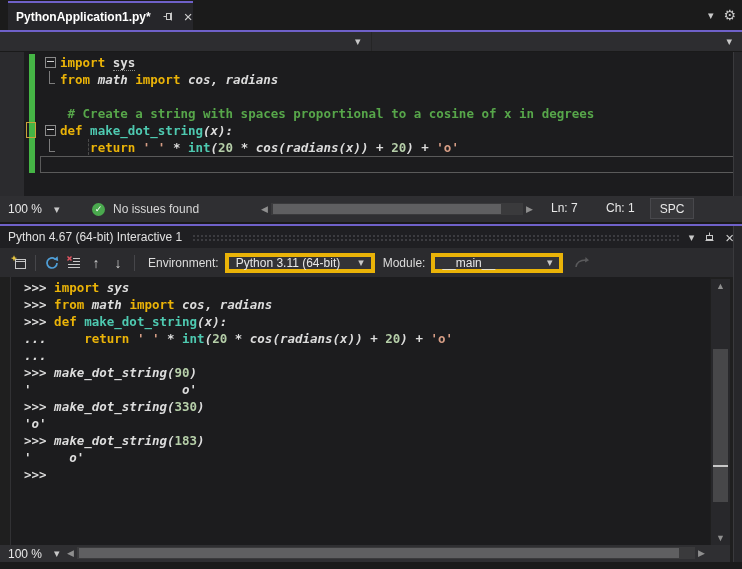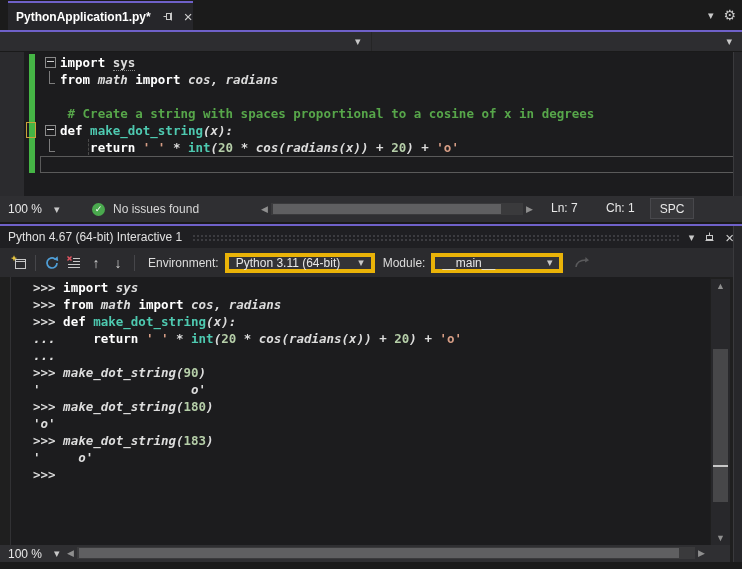--- a/index.html
+++ b/index.html
@@ -35,21 +35,21 @@
   .elines{position:absolute;left:40px;top:2px;width:694px;}
   .editor-rail{position:absolute;left:733px;top:0;width:9px;height:144px;background:#27272a;border-left:1px solid #3a3a3d;box-sizing:border-box;}
 
   .cl{display:flex;height:17px;line-height:17px;}
   .cl.current{border:1px solid #5a5a5a;box-sizing:border-box;}
   .fold{width:20px;flex:none;position:relative;}
   .fm{position:absolute;left:5px;top:3px;width:9px;height:9px;border:1px solid #8a8a8a;background:#1c1c1e;}
   .fm::after{content:"";position:absolute;left:1px;right:1px;top:3px;height:1px;background:#cfcfcf;}
   .fl{position:absolute;left:9px;top:0;width:5px;height:12px;border-left:1px solid #7c7c7c;border-bottom:1px solid #7c7c7c;}
   .codetxt{white-space:pre;font-family:"DejaVu Sans Mono",monospace;font-weight:600;font-size:12.5px;}
-  .tk-k{color:#ffffff;} .tk-t{color:#4ec9b0;} .tk-s{color:#d69d85;} .tk-n{color:#b5cea8;}
+  .tk-k{color:#eab308;} .tk-t{color:#4ec9b0;} .tk-s{color:#d69d85;} .tk-n{color:#b5cea8;}
   .tk-c{color:#57a64a;} .tk-p{color:#dcdcdc;font-style:italic;}
   .tk-u{color:#dcdcdc;border-bottom:1px dotted #8a8a8a;}
 
   
   .estatus{position:absolute;left:0;top:196px;width:742px;height:26px;background:#2f2f32;}
   .zoombox{position:absolute;left:8px;top:4px;height:18px;display:flex;align-items:center;gap:12px;color:#e8e8e8;}
   .checkmsg{position:absolute;left:92px;top:4px;height:18px;display:flex;align-items:center;gap:8px;}
   .checkicon{width:13px;height:13px;border-radius:50%;background:#4aa94e;color:#fff;font-size:9px;
              display:flex;align-items:center;justify-content:center;}
   .hscroll{position:absolute;top:7px;height:12px;display:flex;align-items:center;}
@@ -73,21 +73,21 @@
   .tbtn{display:flex;align-items:center;justify-content:center;width:22px;height:22px;}
   .tsep{width:1px;height:16px;background:#46464a;margin:0 5px;}
   .arrowtxt{color:#d0d0d0;font-size:14px;}
   .tlabel{margin:0 6px 0 8px;white-space:nowrap;color:#dcdcdc;}
   .ddl{height:20px;background:#333337;border:4px solid #eab308;box-sizing:border-box;display:flex;align-items:center;
        padding:0 7px;color:#e8e8e8;}
   .ddl .chev{margin-left:auto;padding-left:10px;}
   .ddl-env{width:150px;} .ddl-mod{width:132px;}
   .tbtn-disabled{margin-left:8px;}
 
-  .console{position:absolute;left:10px;top:277px;width:700px;height:268px;background:#1c1c1e;border-left:1px solid #313134;box-sizing:border-box;padding:2px 0 0 22px;overflow:hidden;}
+  .console{position:absolute;left:10px;top:277px;width:700px;height:268px;background:#1c1c1e;border-left:1px solid #313134;box-sizing:border-box;padding:2px 0 0 13px;overflow:hidden;}
   .console .cl{height:17px;}
 
   .vscroll{position:absolute;left:711px;top:279px;width:19px;height:266px;background:#28282b;}
   .vs-arrow{position:absolute;left:0;width:19px;text-align:center;color:#8f8f8f;font-size:9px;line-height:14px;}
   .vs-thumb{position:absolute;left:2px;width:15px;background:#474749;}
   .vs-marker{position:absolute;left:2px;width:15px;height:2px;background:#c8c8c8;}
   .console-rail{position:absolute;left:733px;top:226px;width:9px;height:336px;background:#27272a;border-left:1px solid #3a3a3d;box-sizing:border-box;}
 
   .pbottom{position:absolute;left:0;top:545px;width:730px;height:17px;background:#2f2f32;}
   .pbottom .zoombox{top:0;height:17px;}
@@ -285,21 +285,21 @@
       <div class="cl">
         <span class="codetxt"><span class="tk-p">...</span></span>
       </div>
       <div class="cl">
         <span class="codetxt"><span class="tk-p">&gt;&gt;&gt; make_dot_string(</span><span class="tk-n">90</span><span class="tk-p">)</span></span>
       </div>
       <div class="cl">
         <span class="codetxt"><span class="tk-p">'                    o'</span></span>
       </div>
       <div class="cl">
-        <span class="codetxt"><span class="tk-p">&gt;&gt;&gt; make_dot_string(</span><span class="tk-n">180</span><span class="tk-p">)</span></span>
+        <span class="codetxt"><span class="tk-p">&gt;&gt;&gt; make_dot_string(</span><span class="tk-n">330</span><span class="tk-p">)</span></span>
       </div>
       <div class="cl">
         <span class="codetxt"><span class="tk-p">'o'</span></span>
       </div>
       <div class="cl">
         <span class="codetxt"><span class="tk-p">&gt;&gt;&gt; make_dot_string(</span><span class="tk-n">183</span><span class="tk-p">)</span></span>
       </div>
       <div class="cl">
         <span class="codetxt"><span class="tk-p">'     o'</span></span>
       </div>

